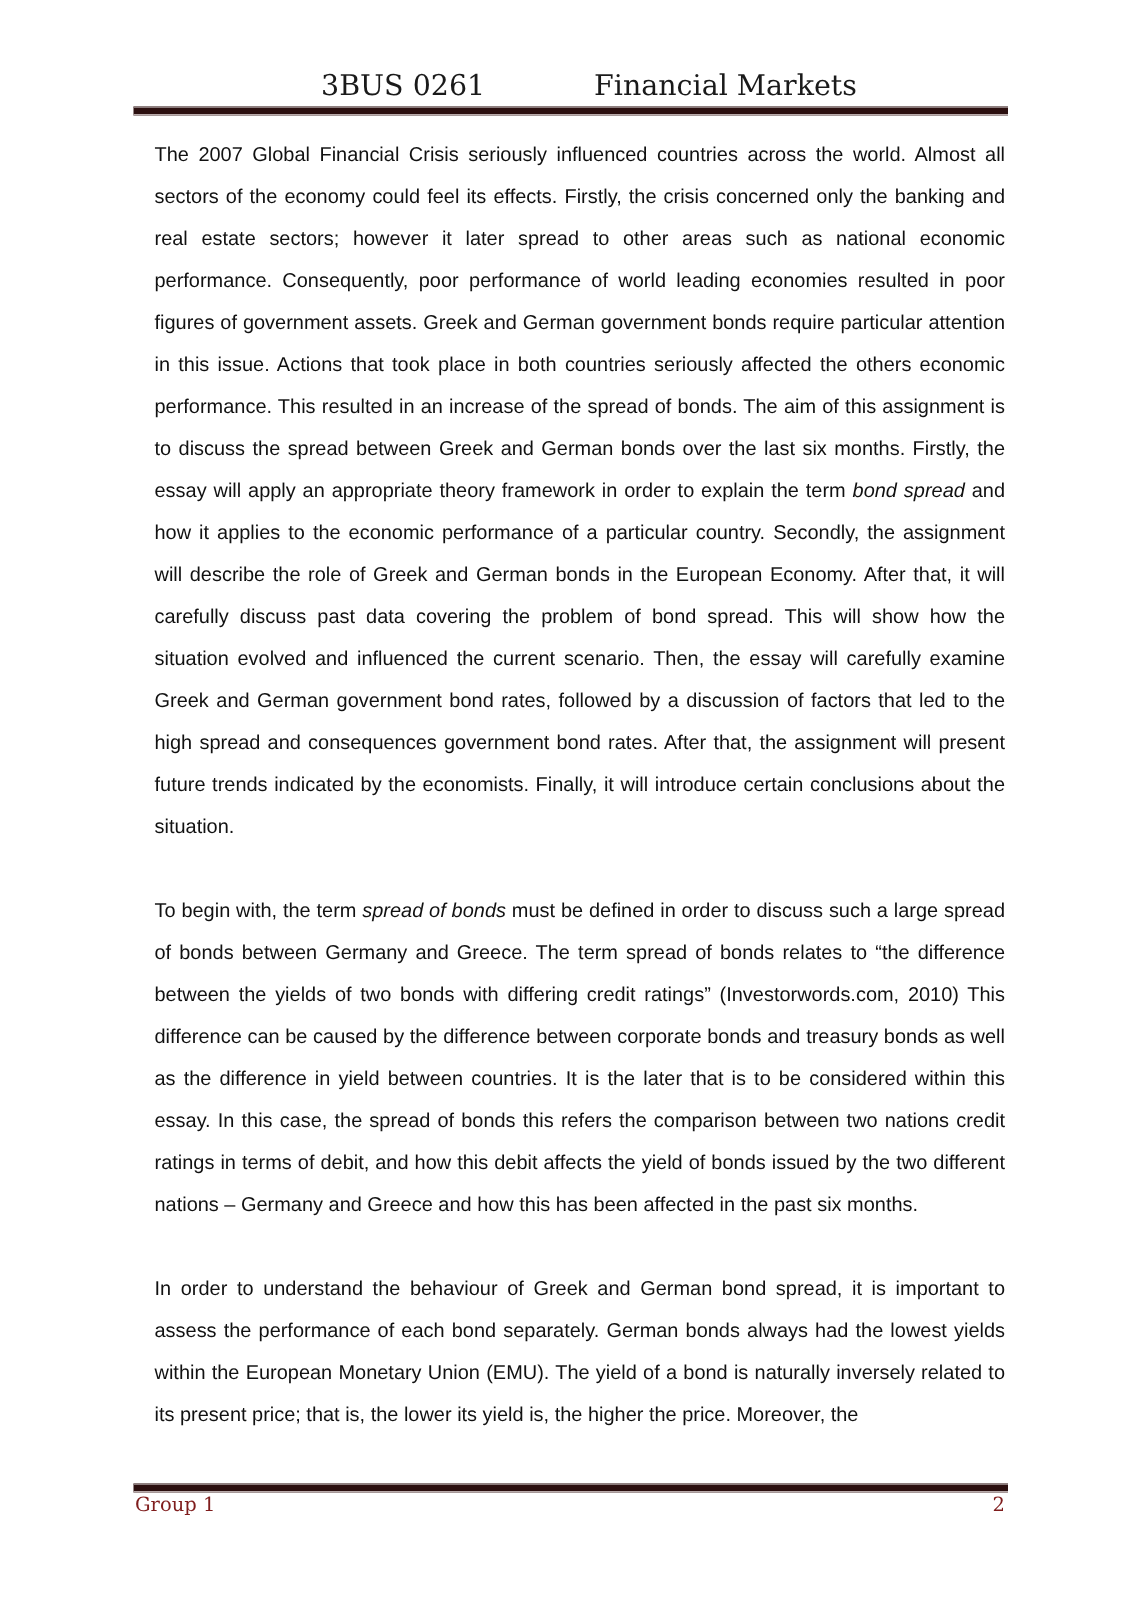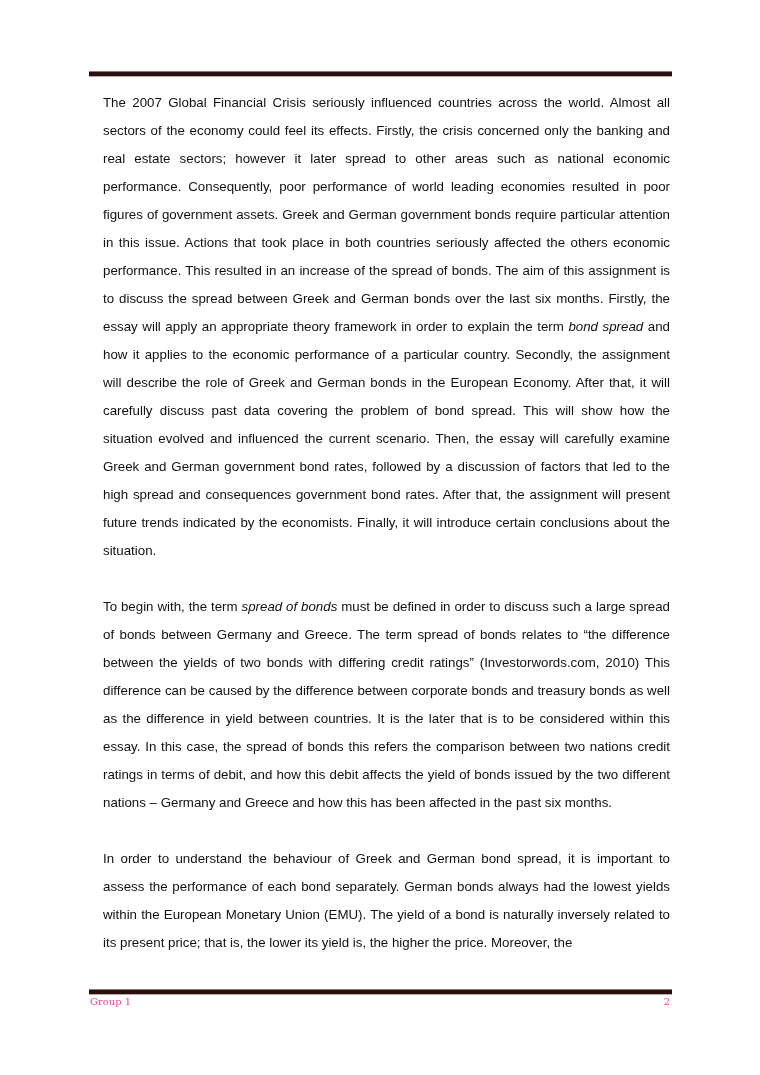--- a/index.html
+++ b/index.html
@@ -10,28 +10,32 @@
   .header-code { position: absolute; left: 125px; top: 2px; font-family: "DejaVu Serif", serif; font-size: 19px; color: #1a1a1a; letter-spacing: 0px; }
   .header-title { position: absolute; left: 307px; top: 2px; font-family: "DejaVu Serif", serif; font-size: 19px; color: #1a1a1a; }
   .rule { position: absolute; left: 89px; width: 583px; height: 6px; background: #2b0f0f; border-top: 1px solid #8a7a7a; border-bottom: 1px solid #b8aaaa; box-sizing: border-box; }
   .rule-top { top: 71px; }
   .rule-bottom { top: 989px; }
 
   .body-text { position: absolute; left: 91px; top: 89px; width: 579px; font-family: "Liberation Sans", sans-serif; font-size: 13.3px; line-height: 28px; color: #111; }
   .para { margin: 0 0 28px 12px; text-align: justify; }
   .para em { font-style: italic; }
 
-  .footer { position: absolute; left: 89px; top: 996px; width: 583px; height: 20px; font-family: "DejaVu Serif", serif; font-size: 10px; color: #ec4899; }
+  .footer { position: absolute; left: 89px; top: 996px; width: 583px; height: 20px; font-family: "DejaVu Serif", serif; font-size: 13px; color: #7f1d1d; }
   .footer-left { position: absolute; left: 1px; top: 0; }
   .footer-right { position: absolute; right: 2px; top: 0; }
 </style>
 </head>
 <body>
 
 <div class="page">
+  <div class="header">
+    <span class="header-code">3BUS 0261</span>
+    <span class="header-title">Financial Markets</span>
+  </div>
   <div class="rule rule-top"></div>
 
   <div class="body-text">
     <p class="para">
       <span>The 2007 Global Financial Crisis seriously influenced countries across the world. Almost all sectors of the economy could feel its effects. Firstly, the crisis concerned only the banking and real estate sectors; however it later spread to other areas such as national economic performance. Consequently, poor performance of world leading economies resulted in poor figures of government assets. Greek and German government bonds require particular attention in this issue. Actions that took place in both countries seriously affected the others economic performance. This resulted in an increase of the spread of bonds. The aim of this assignment is to discuss the spread between Greek and German bonds over the last six months. Firstly, the essay will apply an appropriate theory framework in order to explain the term </span><em>bond spread</em><span> and how it applies to the economic performance of a particular country. Secondly, the assignment will describe the role of Greek and German bonds in the European Economy. After that, it will carefully discuss past data covering the problem of bond spread. This will show how the situation evolved and influenced the current scenario. Then, the essay will carefully examine Greek and German government bond rates, followed by a discussion of factors that led to the high spread and consequences government bond rates. After that, the assignment will present future trends indicated by the economists. Finally, it will introduce certain conclusions about the situation.</span>
     </p>
     <p class="para">
       <span>To begin with, the term </span><em>spread of bonds</em><span> must be defined in order to discuss such a large spread of bonds between Germany and Greece. The term spread of bonds relates to “the difference between the yields of two bonds with differing credit ratings” (Investorwords.com, 2010) This difference can be caused by the difference between corporate bonds and treasury bonds as well as the difference in yield between countries. It is the later that is to be considered within this essay. In this case, the spread of bonds this refers the comparison between two nations credit ratings in terms of debit, and how this debit affects the yield of bonds issued by the two different nations – Germany and Greece and how this has been affected in the past six months.</span>
     </p>
     <p class="para">

